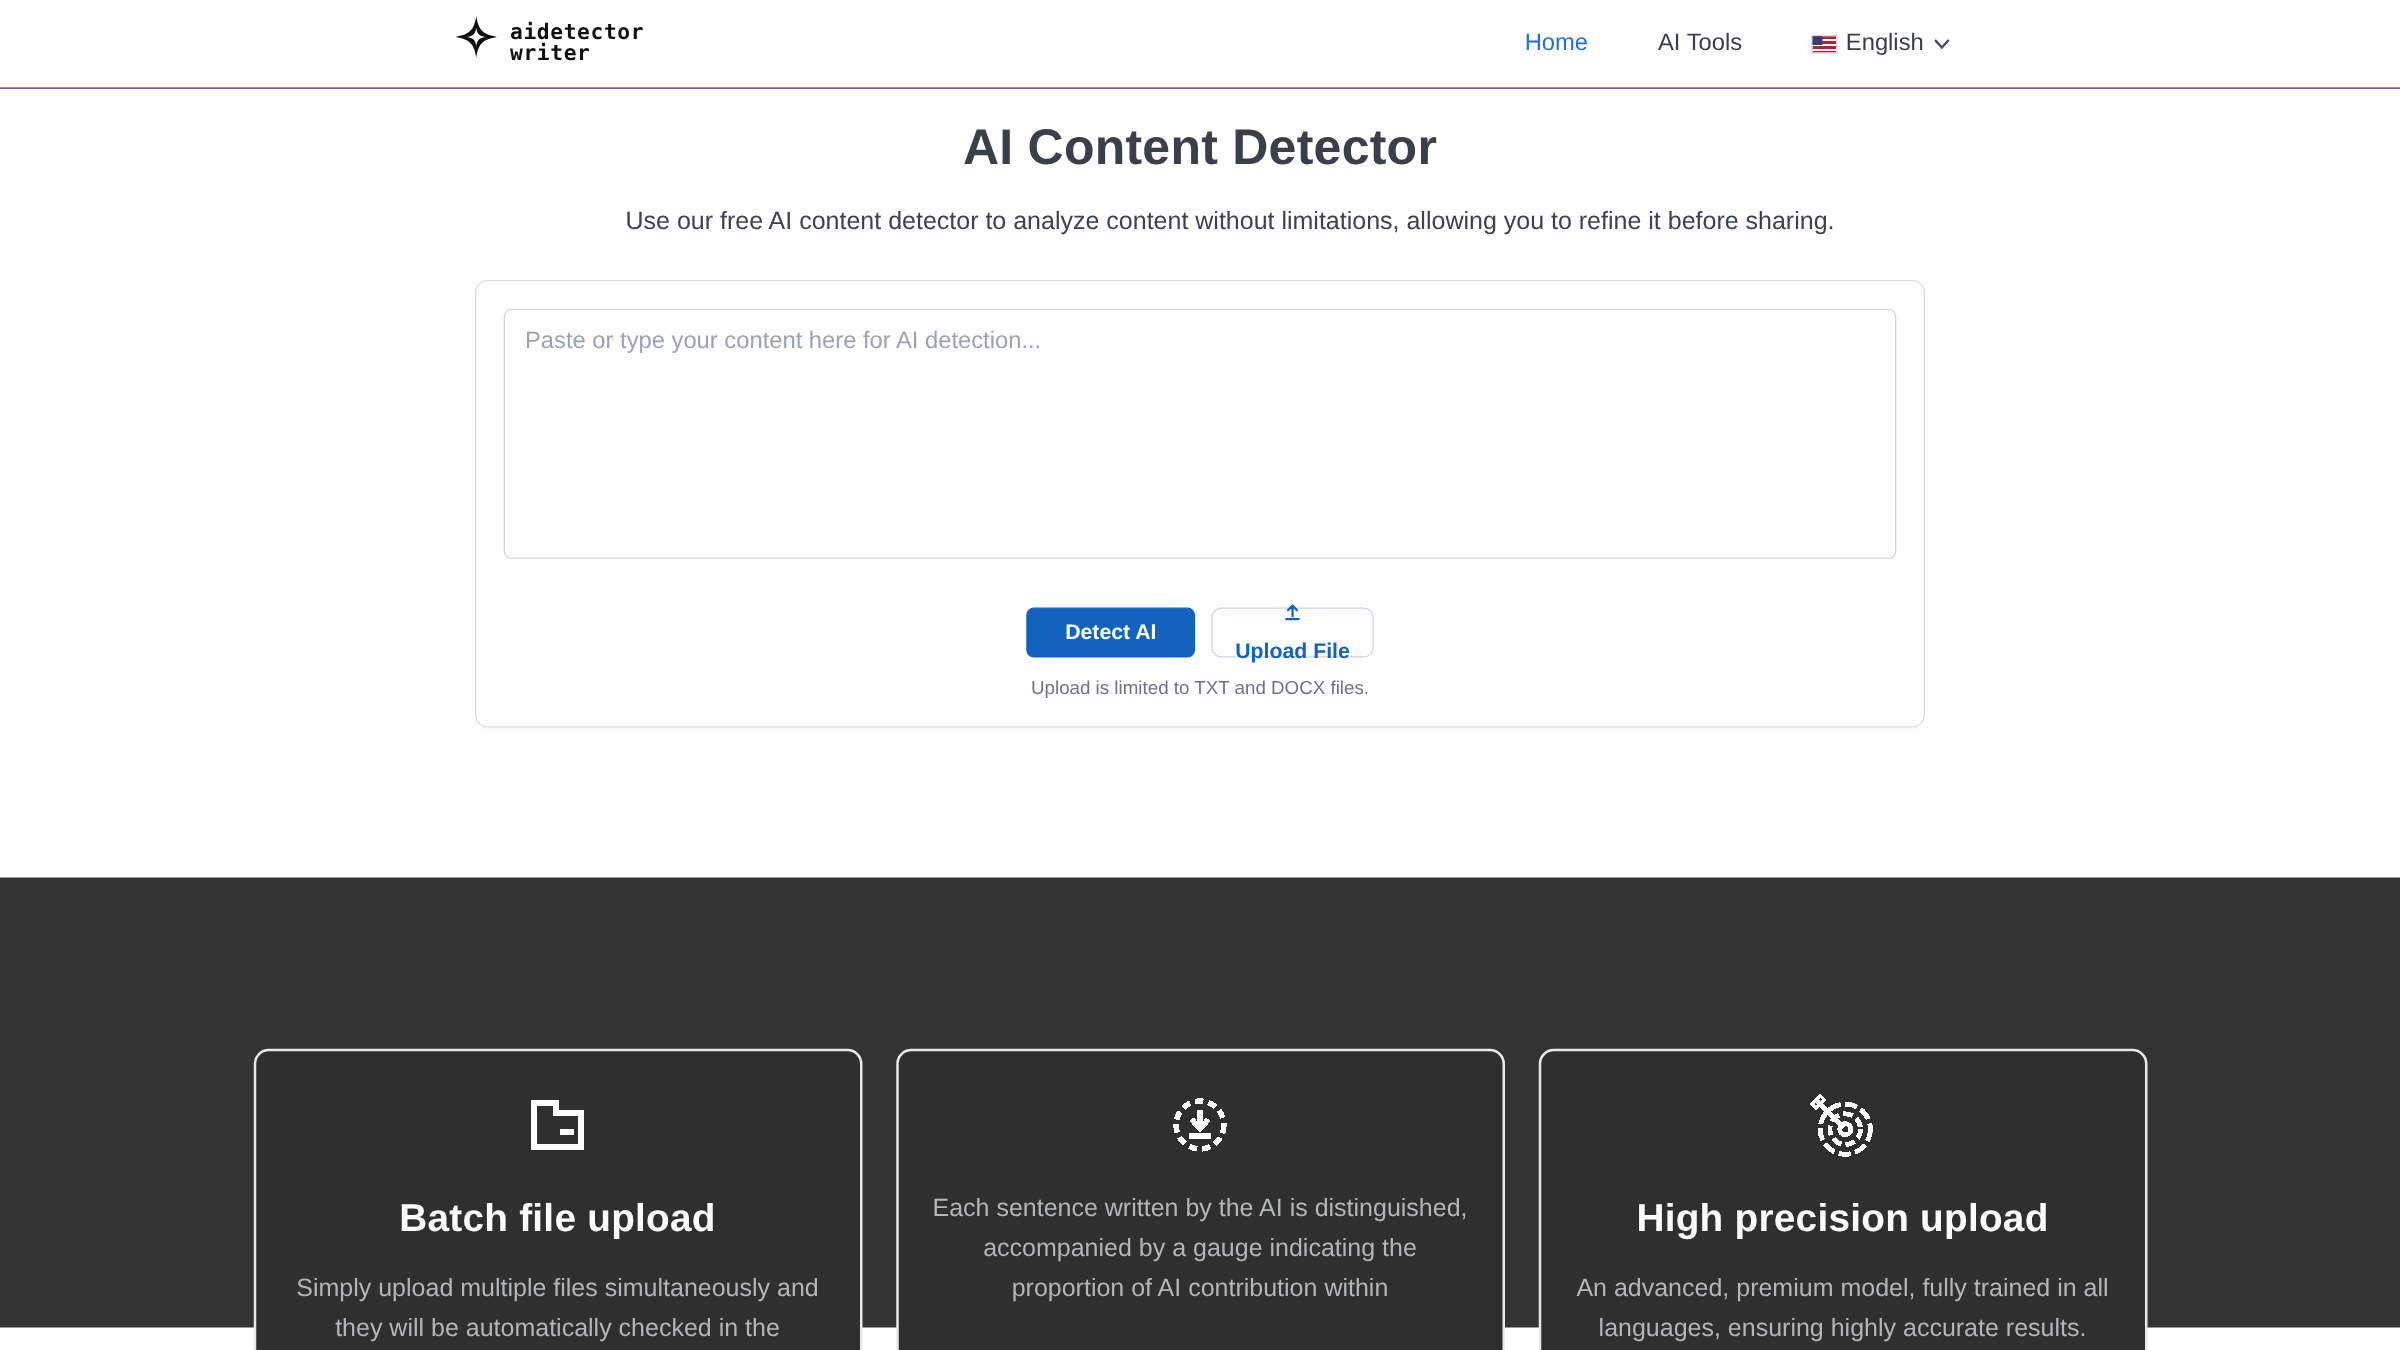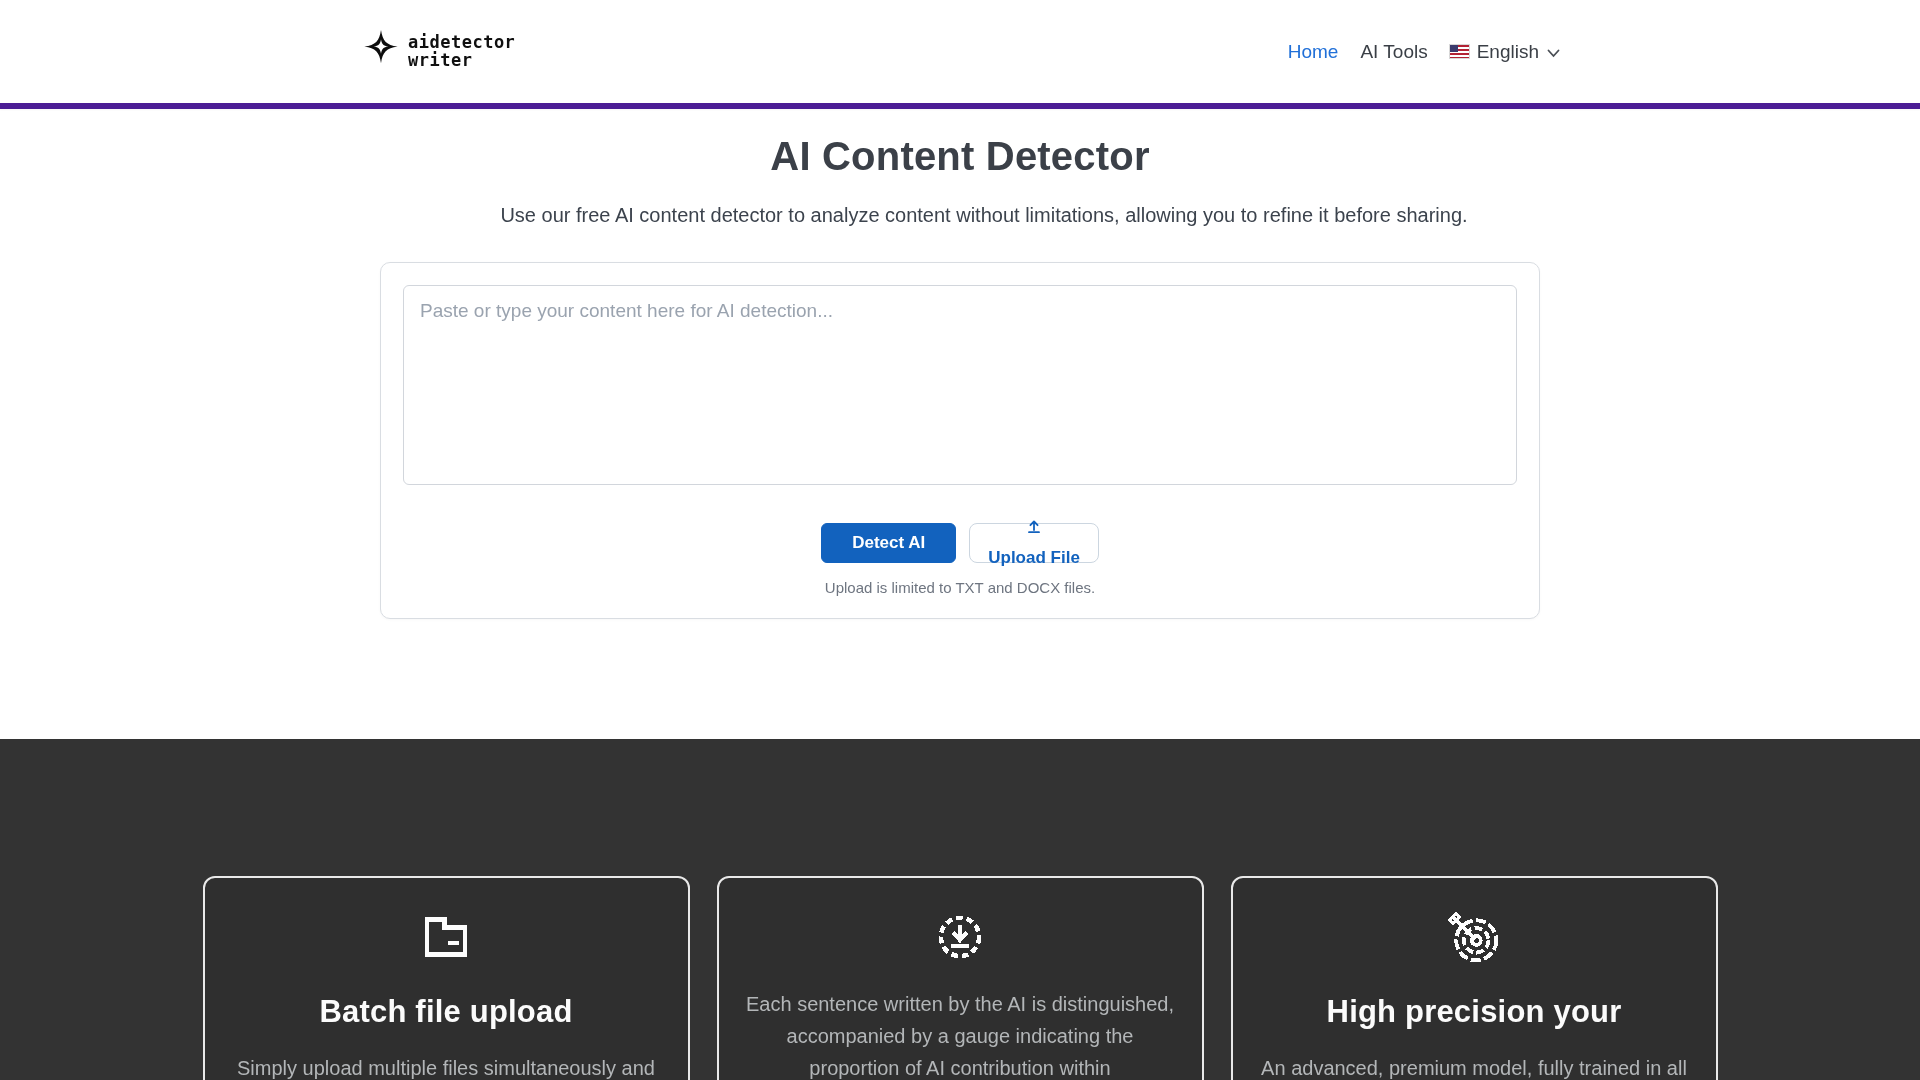--- a/index.html
+++ b/index.html
@@ -1,27 +1,27 @@
 <!DOCTYPE html>
 <html><head>
 <meta charset="utf-8">
 <style>
   * { margin:0; padding:0; box-sizing:border-box; }
   html,body { width:1920px; height:1080px; overflow:hidden; background:#fff;
               font-family:"Liberation Sans", sans-serif; }
 
   
-  .header { height:109px; background:#fff; border-bottom:6px solid #4c1d95;
+  .header { height:71px; background:#fff; border-bottom:1px solid #4c1d95;
             box-shadow:0 1px 2px rgba(0,0,0,.04); }
   .header-inner { width:1200px; margin:0 auto; height:100%;
                   display:flex; align-items:center; justify-content:space-between; }
   .logo { display:flex; align-items:center; gap:6px; cursor:pointer; }
   .logo-text { font-family:"DejaVu Sans Mono", monospace; font-weight:bold;
                font-size:17px; line-height:1.02; color:#101010; letter-spacing:.5px; }
-  nav { display:flex; align-items:center; gap:22px; }
+  nav { display:flex; align-items:center; gap:56px; }
   .nav-link { font-size:19px; color:#3a3f46; text-decoration:none; cursor:pointer; }
   .nav-link.active { color:#2170d8; }
   .lang { display:flex; align-items:center; gap:8px; cursor:pointer; font-size:19px; color:#3a3f46; }
   .flag { width:19px; height:13px; display:inline-block; position:relative;
           background:repeating-linear-gradient(#b22234 0 2px, #fff 2px 4px); 
           outline:1px solid #d8d8d8; }
   .flag::before { content:""; position:absolute; left:0; top:0; width:8px; height:7px; background:#3c3b6e; }
 
   
   main { text-align:center; }
@@ -135,18 +135,18 @@
     <div class="card">
       <div class="icon">
         <svg width="58" height="56" viewBox="0 0 52 50" shape-rendering="crispEdges">
           <circle cx="28" cy="28" r="18" fill="none" stroke="#fdfdfd" stroke-width="3.5" stroke-dasharray="9 3"></circle>
           <circle cx="28" cy="28" r="11" fill="none" stroke="#fdfdfd" stroke-width="3.5" stroke-dasharray="7 3"></circle>
           <circle cx="28" cy="28" r="4" fill="none" stroke="#fdfdfd" stroke-width="3.5"></circle>
           <path d="M7 7 L27 27" stroke="#fdfdfd" stroke-width="3.5"></path>
           <path d="M4 10 L10 4 L13 7 L7 13 Z" fill="none" stroke="#fdfdfd" stroke-width="2.5"></path>
         </svg>
       </div>
-      <h3>High precision your</h3>
+      <h3>High precision upload</h3>
       <p>An advanced, premium model, fully trained in all languages, ensuring highly accurate results.</p>
     </div>
 
   </div>
 </section>
 
 </body></html>

